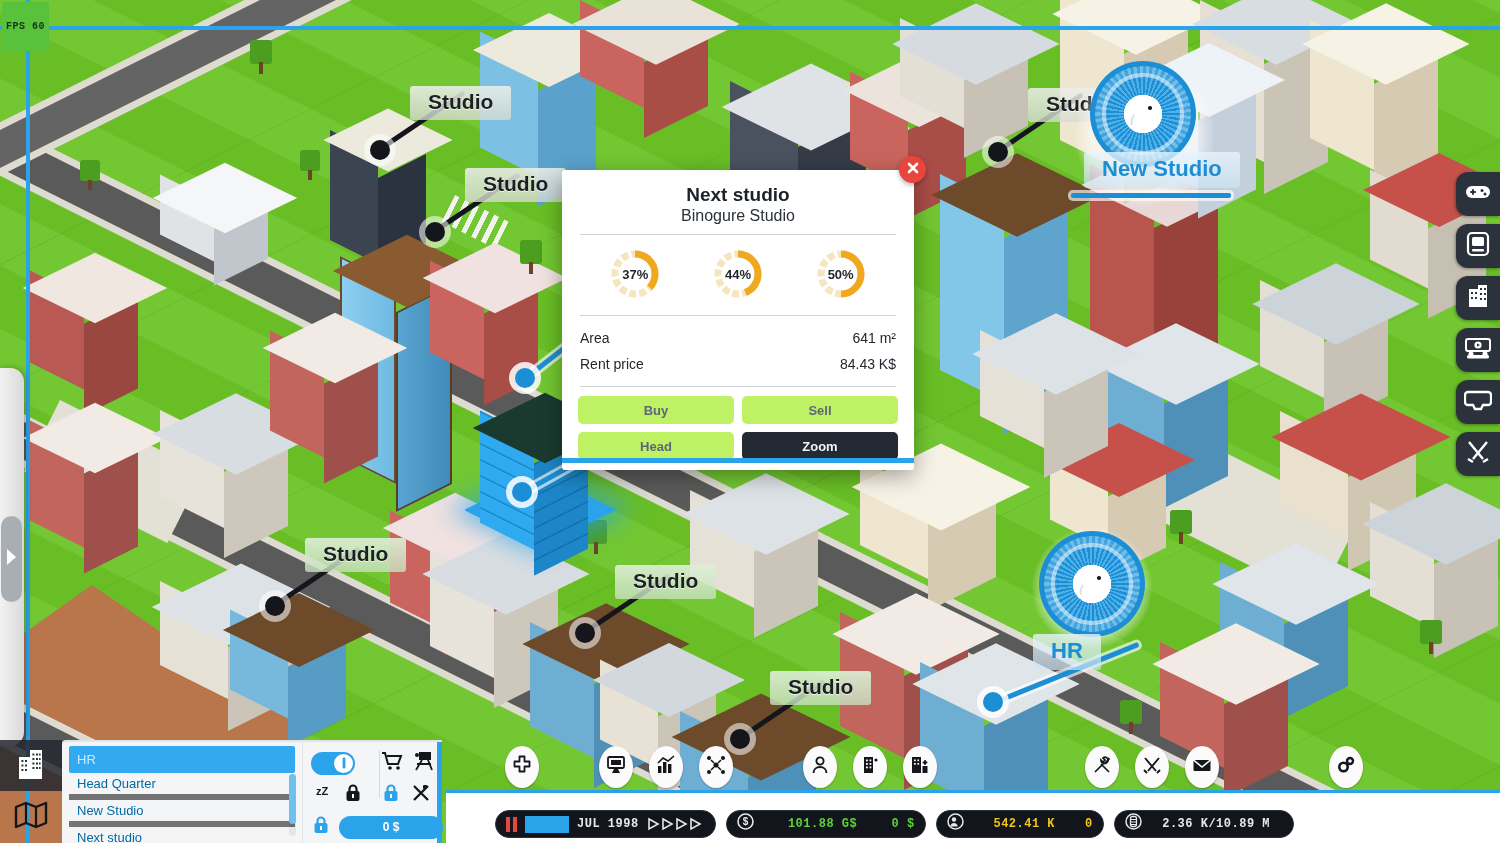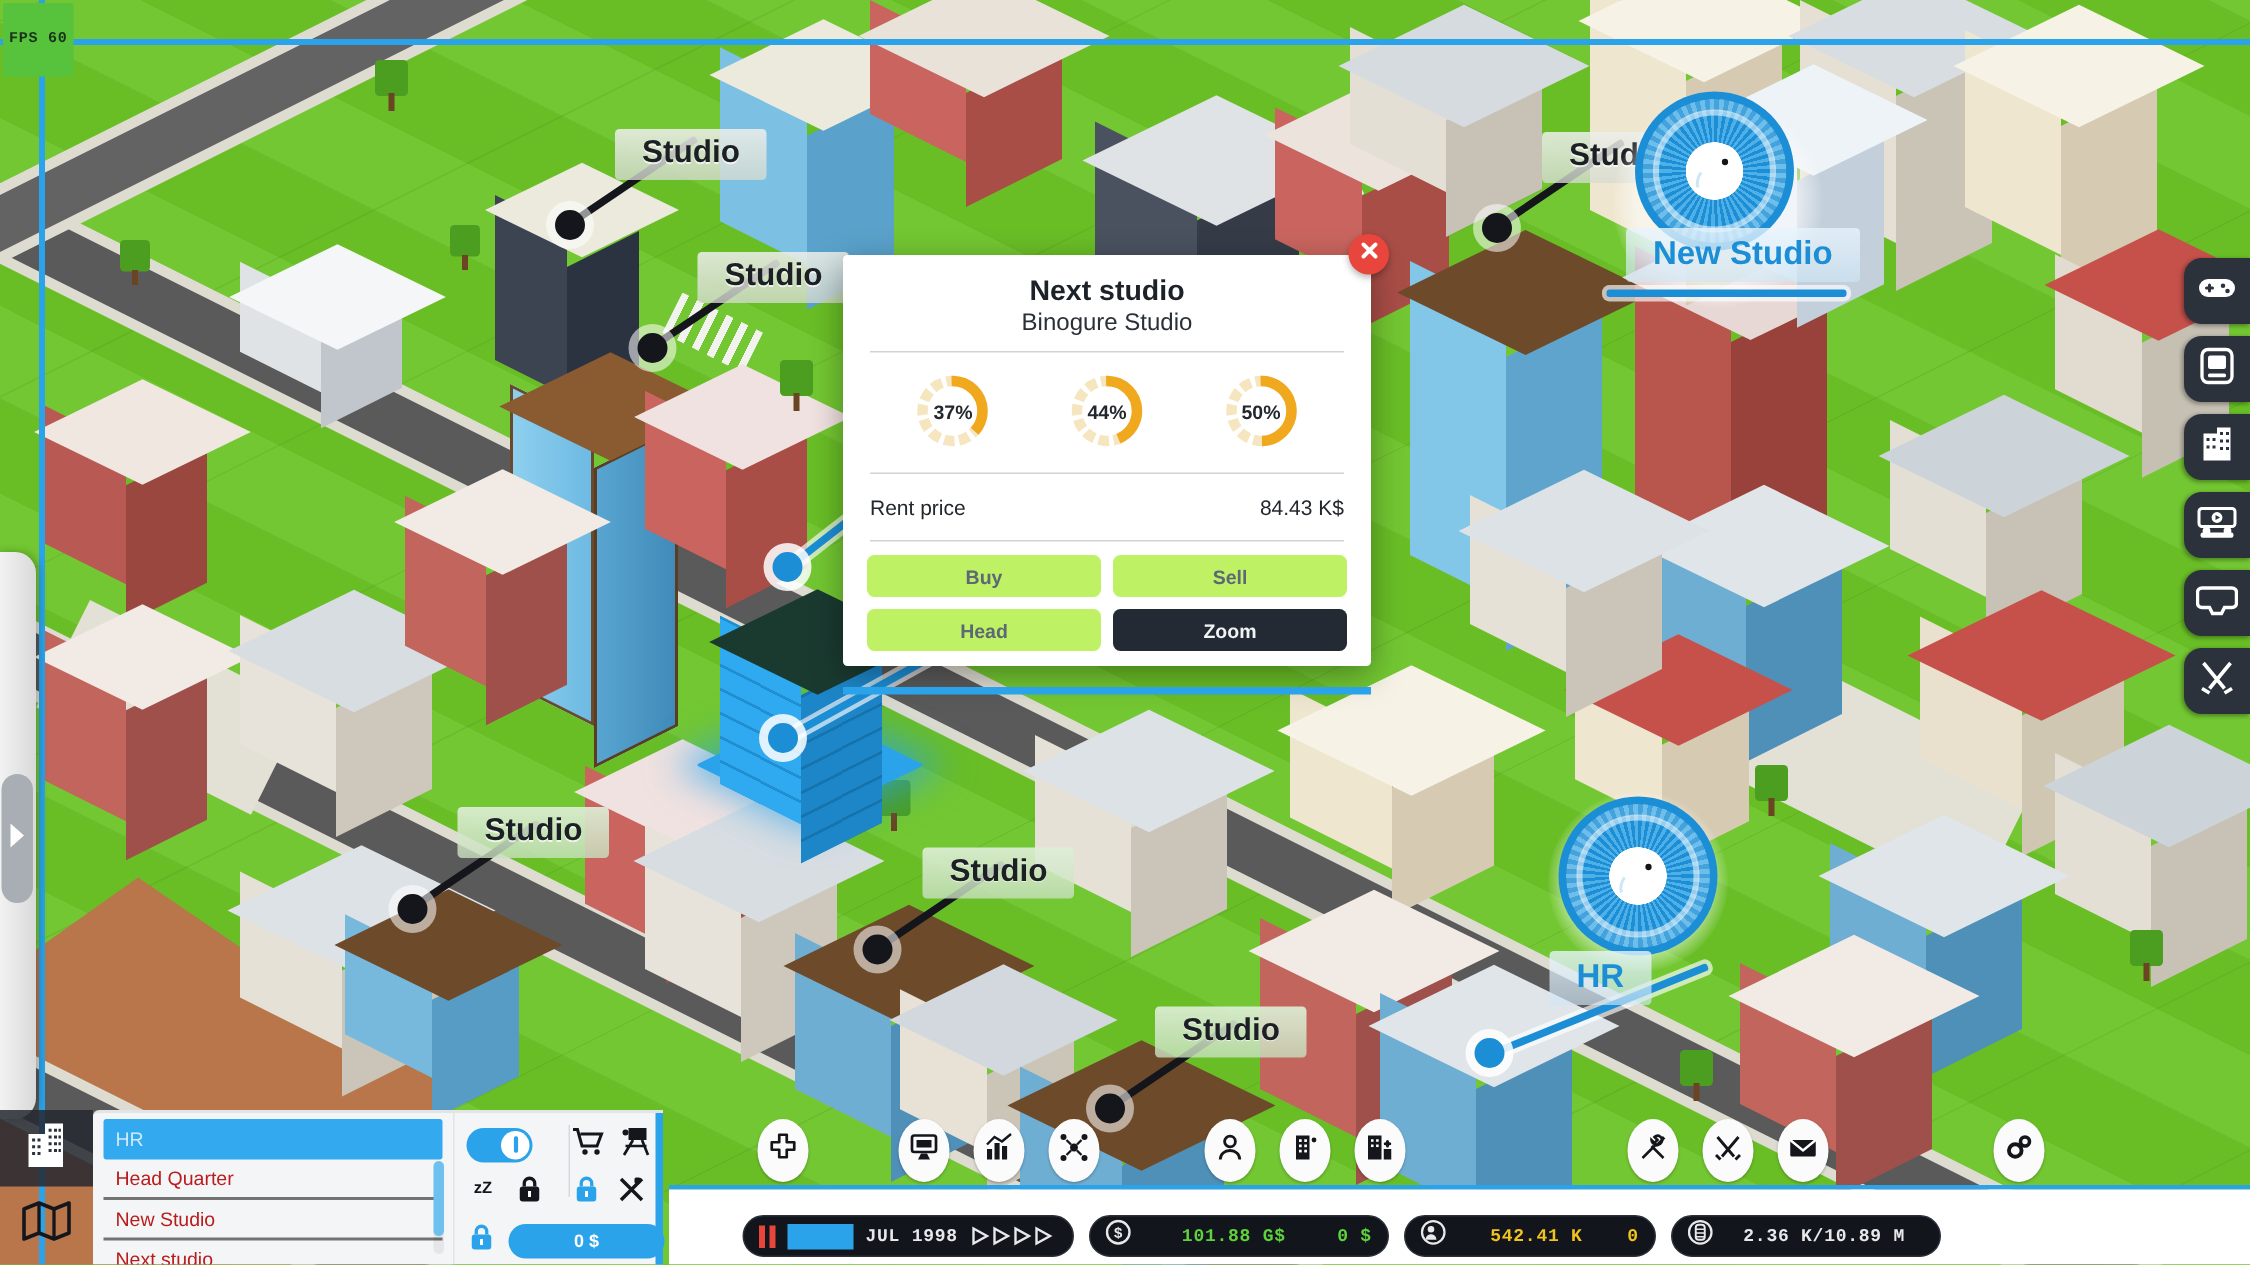--- a/index.html
+++ b/index.html
@@ -173,22 +173,22 @@
   .hud-icon-btn.active { background: rgba(36,40,48,0.85); }
   #hud-list-wrap {
     position:relative; flex:1;
     background:#f4f5f6;
     border-top-left-radius: 4px;
     border-top: 2px solid #e2e4e6;
   }
   #hud-list { padding: 4px 7px 0 7px; }
   .hud-row {
     height: 27px; display:flex; align-items:center;
-    padding: 0 8px; font-size: 13px; color:#b91c1c;
-    border-bottom: 2px solid #737373;
+    padding: 0 8px; font-size: 13px; color:#0369a1;
+    border-bottom: 6px solid #737373;
   }
   .hud-row.selected {
     background:#33a9ef; color:#cfe9fb; border-bottom: none; border-radius: 2px;
   }
   #hud-scroll-track {
     position:absolute; right:6px; top:32px; width:7px; height:62px;
     background: rgba(0,0,0,0.06); border-radius:4px;
   }
   #hud-scroll-thumb {
     position:absolute; left:0; top:0; width:7px; height:50px;
@@ -739,20 +739,24 @@
         <svg viewBox="0 0 52 52">
           <circle cx="26" cy="26" r="20" fill="none" stroke="#f6e6bf" stroke-width="7" stroke-dasharray="7 3"></circle>
           <circle cx="26" cy="26" r="20" fill="none" stroke="#f0a81e" stroke-width="7" transform="rotate(-90 26 26)" pathLength="100" style="stroke-dasharray:50 50;"></circle>
         </svg>
         <span>50%</span>
       </div>
     </div>
 
     <div class="modal-hr"></div>
 
+    <div class="kv">
+      <span class="k">Area</span>
+      <span class="v">641 m²</span>
+    </div>
     <div class="kv">
       <span class="k">Rent price</span>
       <span class="v">84.43 K$</span>
     </div>
 
     <div class="modal-hr"></div>
 
     <div id="modal-buttons">
       <div class="mbtn disabled">Buy</div>
       <div class="mbtn disabled">Sell</div>

